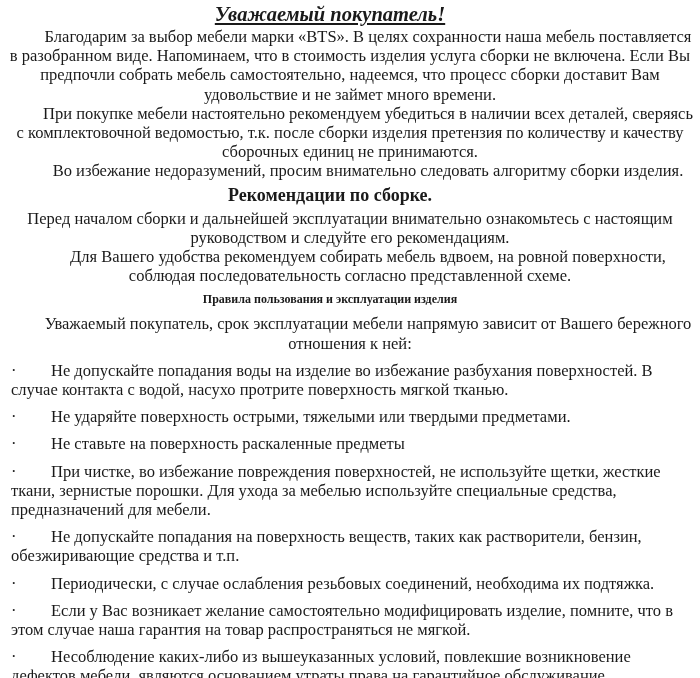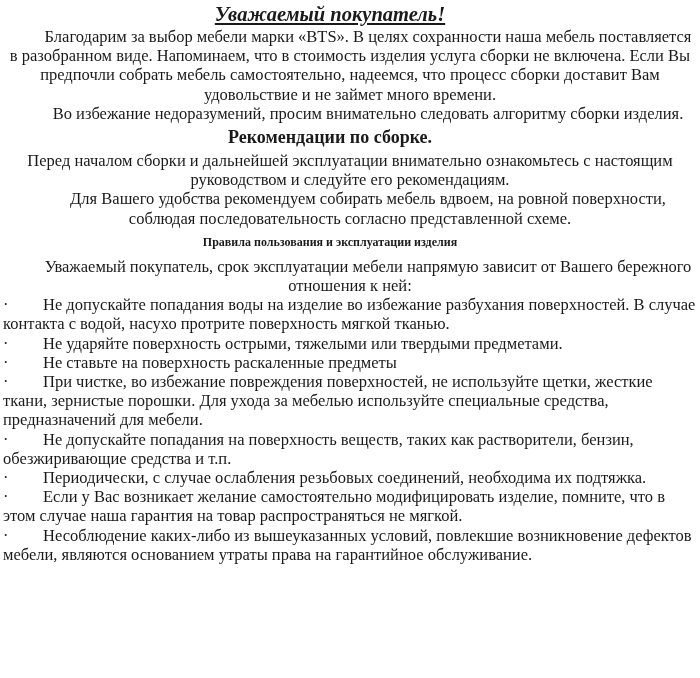--- a/index.html
+++ b/index.html
@@ -44,38 +44,39 @@
     text-align: center;
     font-size: 18px;
     line-height: 20px;
     font-weight: bold;
   }
   h2.section-heading.large {
     font-size: 12px;
     line-height: 21px;
   }
   p.bullet-item {
-    margin: 0;
+    margin: 8px;
   }
   p.bullet-item .bullet-marker {
     display: inline-block;
     width: 40px;
     text-align: left;
   }
 </style>
 </head>
 <body>
 
 <div class="page">
 
   <h1 class="doc-title">
     <span class="title-text">Уважаемый покупатель!</span>
   </h1>
 
   <p class="para indent">Благодарим за выбор мебели марки «BTS». В целях сохранности наша мебель поставляется в разобранном виде. Напоминаем, что в стоимость изделия услуга сборки не включена. Если Вы предпочли собрать мебель самостоятельно, надеемся, что процесс сборки доставит Вам удовольствие и не займет много времени.</p>
+  <p class="para indent">При покупке мебели настоятельно рекомендуем убедиться в наличии всех деталей, сверяясь с комплектовочной ведомостью, т.к. после сборки изделия претензия по количеству и качеству сборочных единиц не принимаются.</p>
   <p class="para indent">Во избежание недоразумений, просим внимательно следовать алгоритму сборки изделия.</p>
 
   <h2 class="section-heading">Рекомендации по сборке.</h2>
 
   <p class="para">Перед началом сборки и дальнейшей эксплуатации внимательно ознакомьтесь с настоящим руководством и следуйте его рекомендациям.</p>
   <p class="para indent">Для Вашего удобства рекомендуем собирать мебель вдвоем, на ровной поверхности, соблюдая последовательность согласно представленной схеме.</p>
 
   <h2 class="section-heading large">Правила пользования и эксплуатации изделия</h2>
 
   <p class="para indent">Уважаемый покупатель, срок эксплуатации мебели напрямую зависит от Вашего бережного отношения к ней:</p>

